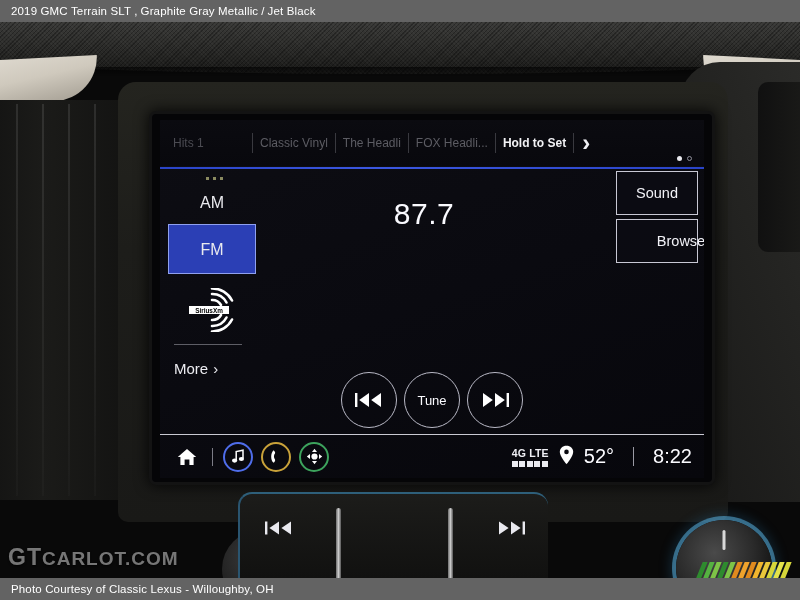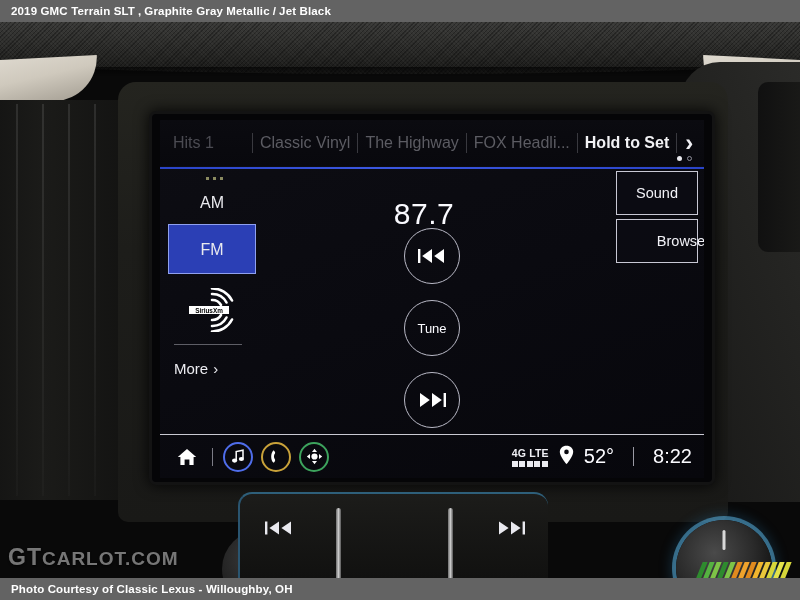--- a/index.html
+++ b/index.html
@@ -12,21 +12,20 @@
   #root { position: relative; width: 800px; height: 600px; background:#0a0a0a; }
 
   
   .caption-bar {
     position: absolute; left: 0; width: 800px; height: 22px;
     background: #636363;
     display: flex; align-items: center;
     padding-left: 11px;
     color: #ffffff; font-size: 11.5px; letter-spacing: .15px;
     white-space: nowrap;
-    font-weight: bold;
   }
   #caption-top { top: 0; }
   #caption-bottom { top: 578px; }
   .cap-sep { margin: 0 3px; }
 
   
   #photo {
     position: absolute; top: 22px; left: 0; width: 800px; height: 556px;
     overflow: hidden;
     background: #090909;
@@ -99,21 +98,21 @@
   }
 
   
   #preset-strip {
     position: absolute; top: 0; left: 0; right: 0; height: 46px;
     display: flex; align-items: center;
     padding-left: 6px;
     background: linear-gradient(180deg,#0b0b10,#08080d);
   }
   .preset {
-    font-size: 16px; color: #5c5c63; white-space: nowrap;
+    font-size: 12px; color: #5c5c63; white-space: nowrap;
     padding: 0 7px;
   }
   .preset.first { color:#4b4b52; min-width: 86px; }
   .preset.active { color: #f2f2f5; font-weight: bold; }
   .pdiv { width:1px; height:20px; background:#39393f; flex:0 0 auto; }
   .chev-right {
     margin-left: 8px; margin-right: 10px;
     color: #f0f0f4; font-size: 24px; font-weight: bold; line-height: 1;
   }
   #page-dots {
@@ -170,21 +169,21 @@
     border: 1px solid #c8c8d4; background: rgba(12,12,20,.55);
     color: #f2f2f7; font-size: 14.5px;
     display:flex; align-items:center; justify-content:center;
   }
   #btn-sound  { top: 2px; }
   #btn-browse { top: 50px; padding-left: 48px; }
 
   
   #transport {
     position: absolute; bottom: 6px; left: 0; right: 0;
-    display: flex; align-items: center; gap: 16px; flex-direction: column;
+    display: flex; justify-content: center; align-items: center; gap: 7px;
   }
   .tbtn {
     width: 56px; height: 56px; border-radius: 50%;
     border: 1px solid #b9b9c6;
     display:flex; align-items:center; justify-content:center;
     color: #fbfbff; font-size: 13px;
   }
   .tbtn svg { display:block; }
 
   #white-rule {
@@ -295,21 +294,21 @@
     <div class="center-stack"></div>
 
     <div id="bezel">
       <div id="screen">
 
         <div id="preset-strip">
           <div class="preset first">Hits 1</div>
           <div class="pdiv"></div>
           <div class="preset">Classic Vinyl</div>
           <div class="pdiv"></div>
-          <div class="preset">The Highway</div>
+          <div class="preset">The Headli</div>
           <div class="pdiv"></div>
           <div class="preset">FOX Headli...</div>
           <div class="pdiv"></div>
           <div class="preset active">Hold to Set</div>
           <div class="pdiv"></div>
           <div class="chev-right">›</div>
         </div>
         <div id="page-dots">
           <span class="dot"></span>
           <span class="dot hollow"></span>

